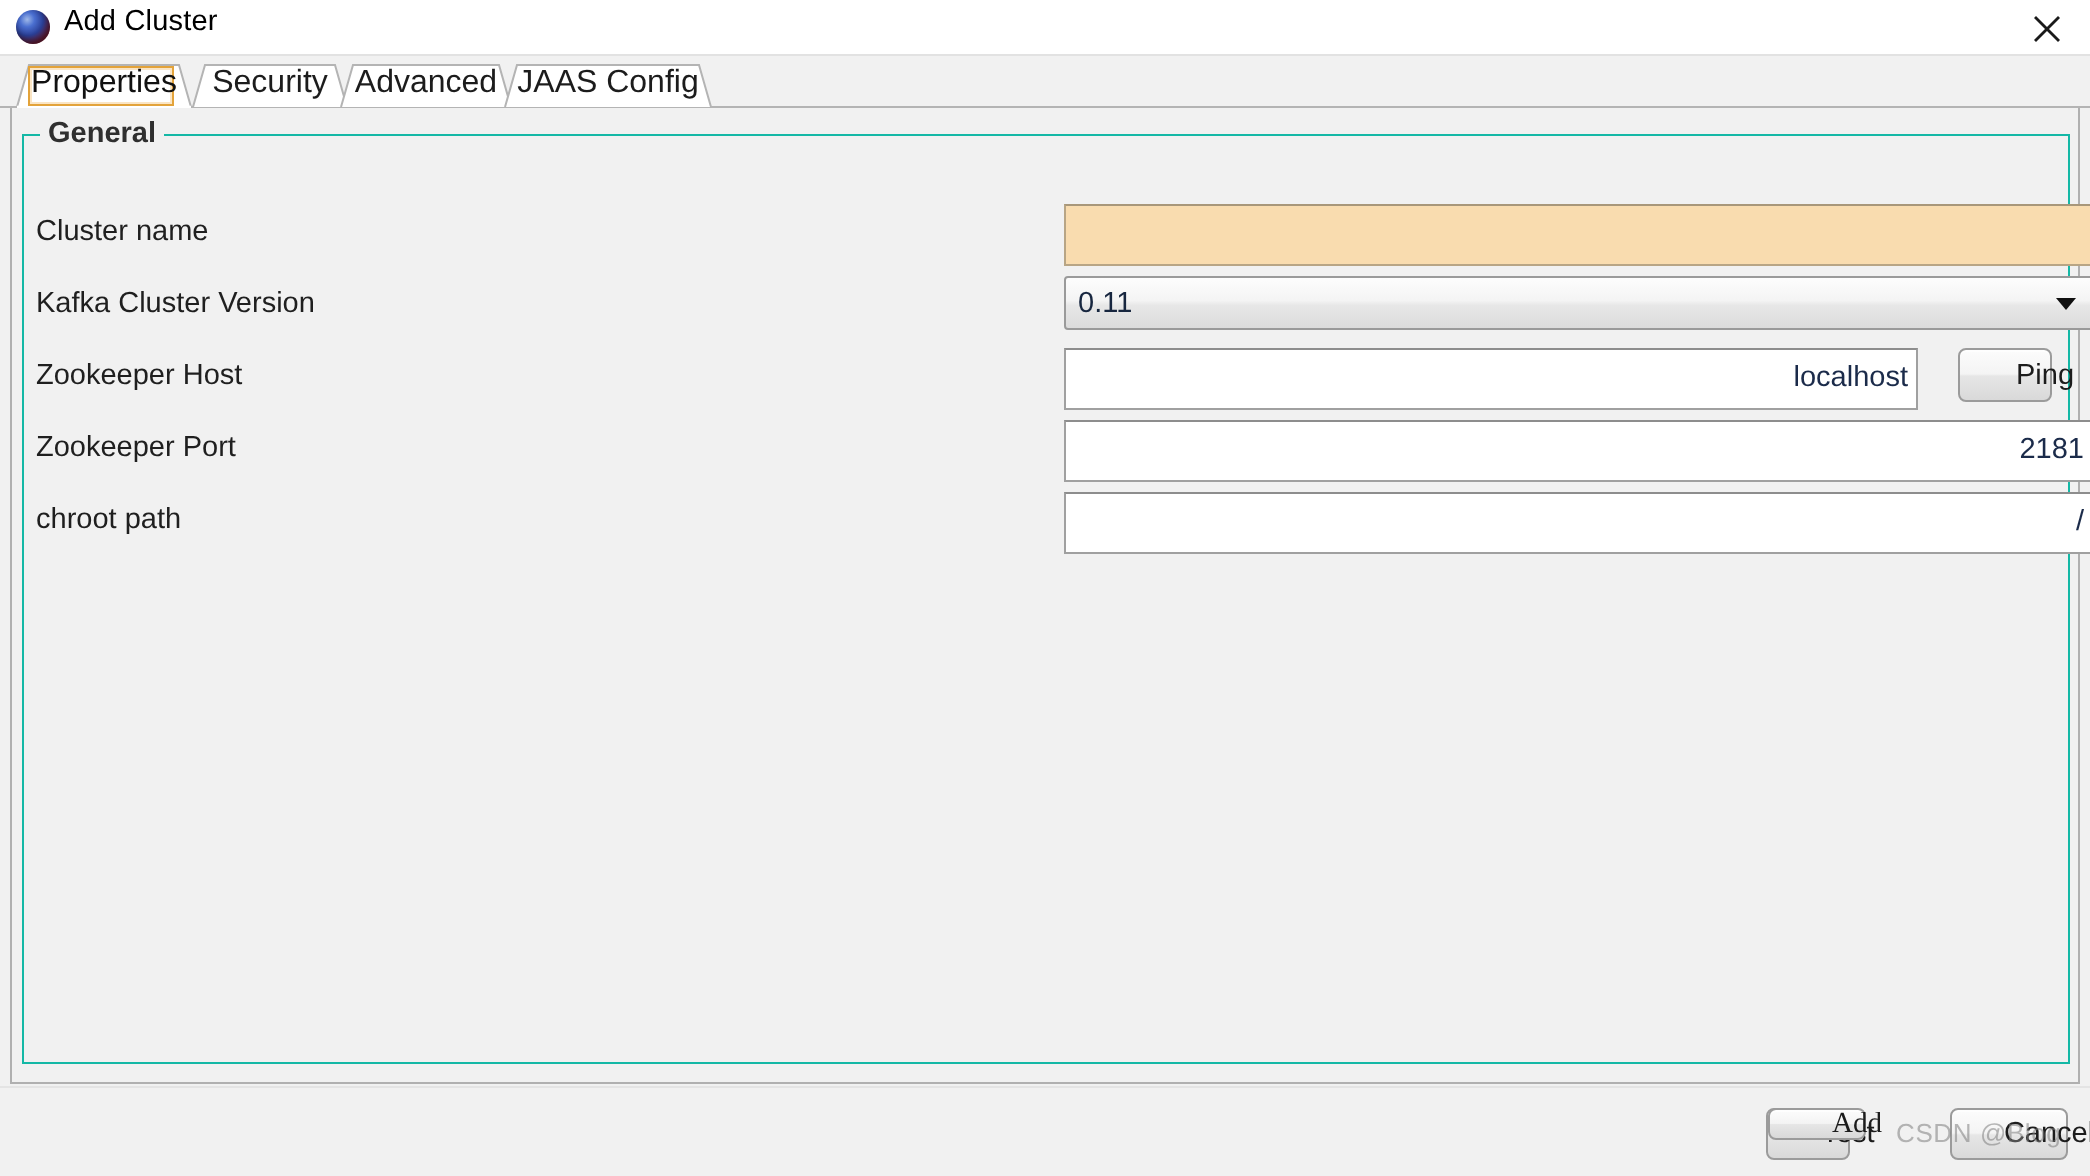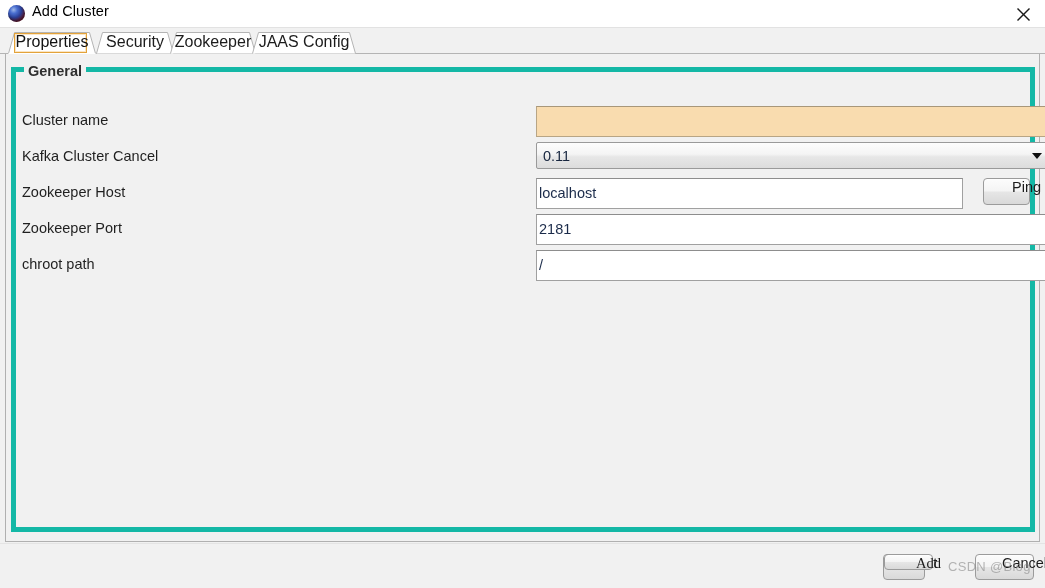--- a/index.html
+++ b/index.html
@@ -89,21 +89,21 @@
     position: absolute; left: 5px; top: 54px;
     width: 1035px; height: 488px;
     background: #f1f1f1;
     border: 1px solid #b0b0b0;
     border-top: none;
     box-sizing: border-box;
   }
   .group {
     position: absolute; left: 5px; top: 13px;
     width: 1024px; height: 465px;
-    border: 5px solid #14b8a6;
+    border: 1px solid #14b8a6;
     box-sizing: border-box;
   }
   .group-title {
     position: absolute; left: 8px; top: -9px;
     background: #f1f1f1;
     padding: 0 4px;
     font-size: 14.5px; font-weight: bold; color: #2f2f2f;
   }
 
   .row {
@@ -123,20 +123,21 @@
     box-sizing: border-box;
     background: #ffffff;
     border: 1px solid #a0a0a0;
     border-top-color: #8d8d8d;
     font-family: "Liberation Sans", sans-serif;
     font-size: 14.5px;
     color: #1b2b4a;
     padding: 0 4px 1px 2px;
     line-height: 25px;
     outline: none;
+    text-align: right;
   }
   .field.highlight {
     background: #f9dcaf;
     border: 1px solid #b8a585;
     border-top-color: #a8977a;
   }
   .field::placeholder { color: #9a9a9a; }
 
   
   .combo {
@@ -162,21 +163,21 @@
     border-top: 6px solid #101010;
   }
 
   
   .btn {
     position: absolute;
     box-sizing: border-box;
     border: 1px solid #9b9b9b;
     border-radius: 4px;
     background: linear-gradient(to bottom, #fcfcfc 0%, #f4f4f4 48%, #e6e6e6 52%, #d9d9d9 100%);
-    display: flex; justify-content: center;
+    display: flex; align-items: center; justify-content: center;
     font-size: 14.5px; color: #1c1c1c;
     cursor: pointer;
     box-shadow: 0 1px 0 rgba(255,255,255,.7) inset;
     padding-left: 40px;
   }
 
   
   .footer {
     position: absolute; left: 0; top: 543px;
     width: 1045px; height: 45px;
@@ -227,42 +228,42 @@
       <svg class="tabskin" viewBox="0 0 78 23" preserveAspectRatio="none">
         <path d="M0.5,22.5 L6.5,1.5 L71.5,1.5 L77.5,22.5" fill="#ffffff" stroke="#b4b4b4" stroke-width="1"></path>
       </svg>
       <div class="tablabel">Security</div>
     </div>
 
     <div class="tab" style="left:170px;width:86px;">
       <svg class="tabskin" viewBox="0 0 86 23" preserveAspectRatio="none">
         <path d="M0.5,22.5 L6.5,1.5 L79.5,1.5 L85.5,22.5" fill="#ffffff" stroke="#b4b4b4" stroke-width="1"></path>
       </svg>
-      <div class="tablabel">Zookeeper</div>
+      <div class="tablabel">Advanced</div>
     </div>
 
     <div class="tab" style="left:252px;width:104px;">
       <svg class="tabskin" viewBox="0 0 104 23" preserveAspectRatio="none">
         <path d="M0.5,22.5 L6.5,1.5 L97.5,1.5 L103.5,22.5" fill="#ffffff" stroke="#b4b4b4" stroke-width="1"></path>
       </svg>
       <div class="tablabel">JAAS Config</div>
     </div>
   </div>
 
   <div class="content">
     <div class="group">
       <div class="group-title">General</div>
 
       <div class="row" style="top:33px;">
         <div class="row-label">Cluster name</div>
         <input class="field highlight" type="text" style="left: 520px; width: 515px; top: 1px;" value="">
       </div>
 
       <div class="row" style="top:69px;">
-        <div class="row-label">Kafka Cluster Cancel</div>
+        <div class="row-label">Kafka Cluster Version</div>
         <div class="combo" style="left:520px;width:515px;top:1px;">
           <div class="combo-text">0.11</div>
           <div class="combo-arrow"></div>
         </div>
       </div>
 
       <div class="row" style="top:105px;">
         <div class="row-label">Zookeeper Host</div>
         <input class="field" type="text" style="left: 520px; width: 427px; top: 1px;" value="localhost">
         <div class="btn" style="left:967px;top:1px;width:47px;height:27px;">

